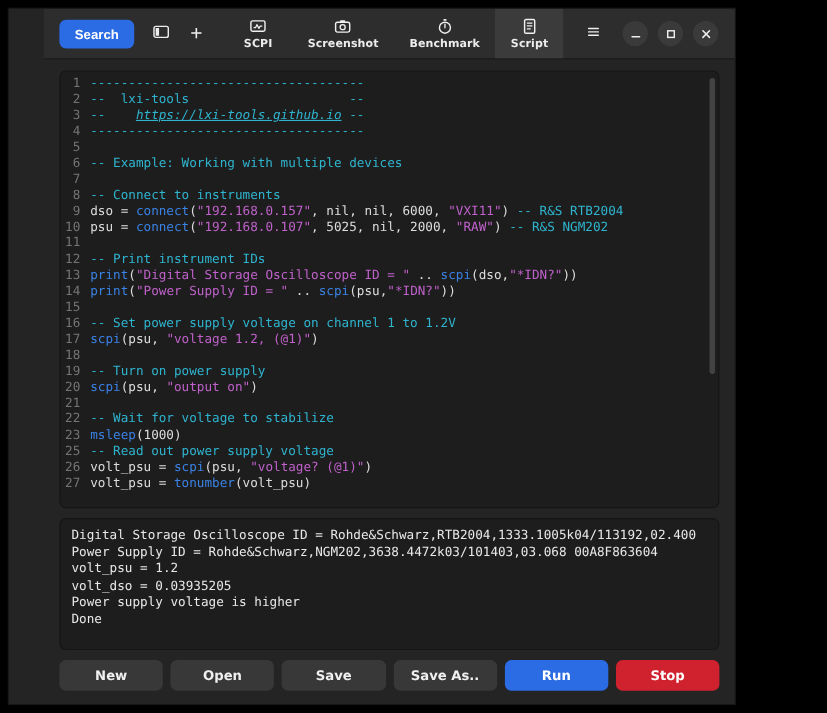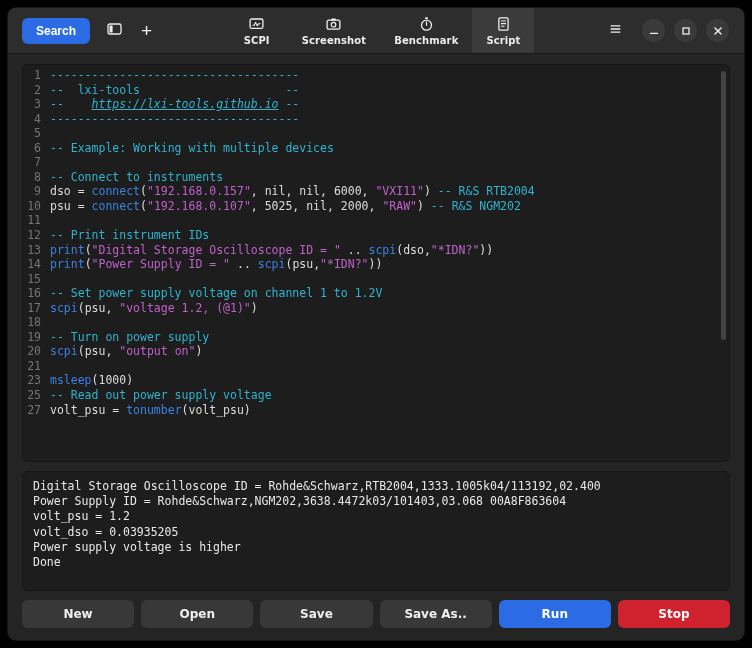--- a/index.html
+++ b/index.html
@@ -6,23 +6,23 @@
     --accent:#2b6be3;
     --danger:#d0212f;
     --tok-cm:#2fb4cf;
     --tok-st:#c061cb;
     --tok-fn:#3a82e4;
     --tok-pl:#dedddc;
   }
   *{margin:0;padding:0;box-sizing:border-box;}
   html,body{width:752px;height:648px;background:#000;overflow:hidden;
     font-family:"DejaVu Sans","Liberation Sans",sans-serif;}
-  .window{position:absolute;left:8px;top:8px;width:736px;height:632px;
-    background:#242424;border-radius:8px;outline:1px solid rgba(255,255,255,.09);
-    box-shadow:0 3px 16px rgba(0,0,0,.85);display:flex;flex-direction:column;overflow:hidden;}
+  .window{position:absolute;left:8px;top:8px;width:660px;height:632px;
+    background:#242424;border-radius:0;outline:1px solid rgba(255,255,255,.09);
+    box-shadow:0 3px 16px rgba(0,0,0,.85);display:flex;flex-direction:column;overflow:hidden;padding-left:32px;}
 
   
   .header{height:46px;flex:none;background:#2d2d2d;border-bottom:1px solid #181818;
     display:flex;align-items:stretch;}
   .hgroup{display:flex;align-items:center;gap:14px;padding:0 14px;}
   .hcenter{flex:1;display:flex;justify-content:center;align-items:stretch;}
   .btn-search{background:var(--accent);color:#fff;font-weight:700;font-size:12px;
     border:none;border-radius:6px;padding:6px 14px;cursor:pointer;}
   .icon-btn{background:none;border:none;color:#ededed;display:flex;align-items:center;
     justify-content:center;cursor:pointer;padding:2px;}
@@ -252,26 +252,34 @@
           </div>
           <div class="code-line">
             <span class="line-no">20</span>
             <span class="code"><span class="tok-fn">scpi</span><span class="tok-pl">(psu, </span><span class="tok-st">"output on"</span><span class="tok-pl">)</span></span>
           </div>
           <div class="code-line">
             <span class="line-no">21</span>
             <span class="code"></span>
           </div>
           <div class="code-line">
+            <span class="line-no">22</span>
+            <span class="code"><span class="tok-cm">-- Wait for voltage to stabilize</span></span>
+          </div>
+          <div class="code-line">
             <span class="line-no">23</span>
             <span class="code"><span class="tok-fn">msleep</span><span class="tok-pl">(1000)</span></span>
           </div>
           <div class="code-line">
             <span class="line-no">25</span>
             <span class="code"><span class="tok-cm">-- Read out power supply voltage</span></span>
+          </div>
+          <div class="code-line">
+            <span class="line-no">26</span>
+            <span class="code"><span class="tok-pl">volt_psu = </span><span class="tok-fn">scpi</span><span class="tok-pl">(psu, </span><span class="tok-st">"voltage? (@1)"</span><span class="tok-pl">)</span></span>
           </div>
           <div class="code-line">
             <span class="line-no">27</span>
             <span class="code"><span class="tok-pl">volt_psu = </span><span class="tok-fn">tonumber</span><span class="tok-pl">(volt_psu)</span></span>
           </div>
         </div>
       <div class="vscroll"></div>
     </div>
 
     <div class="console">

